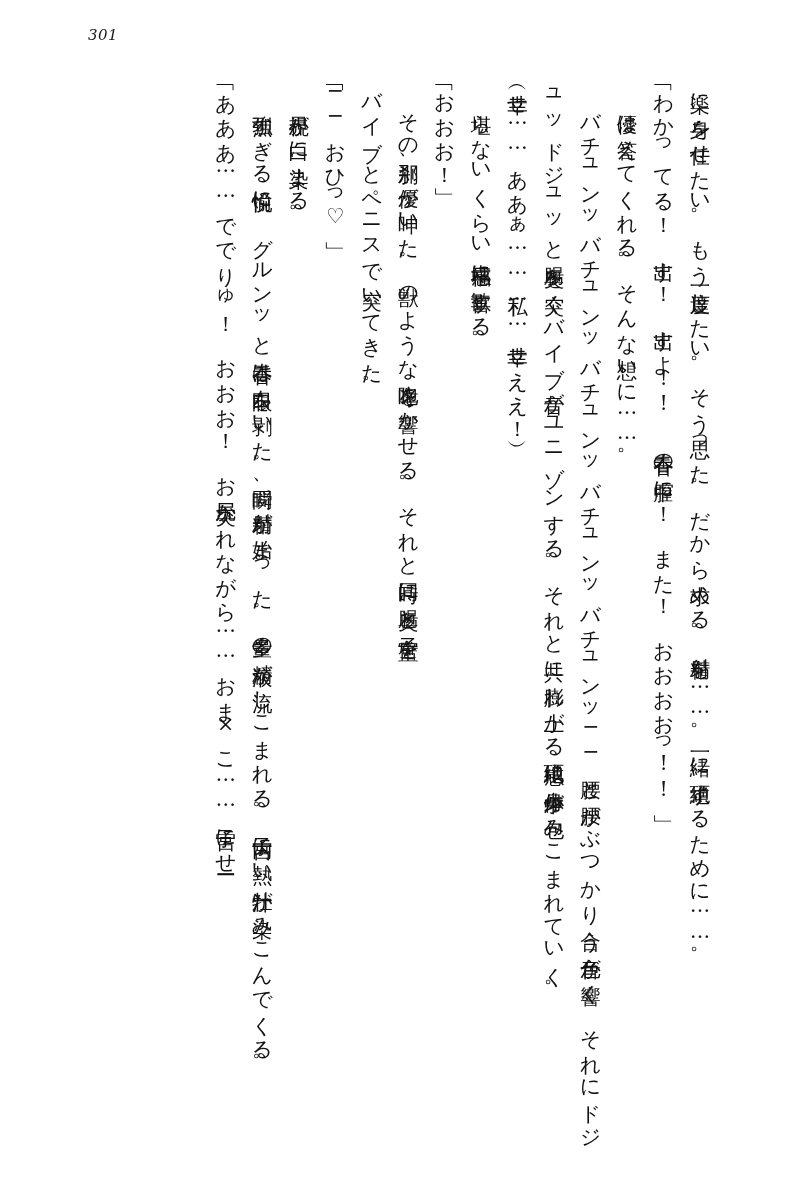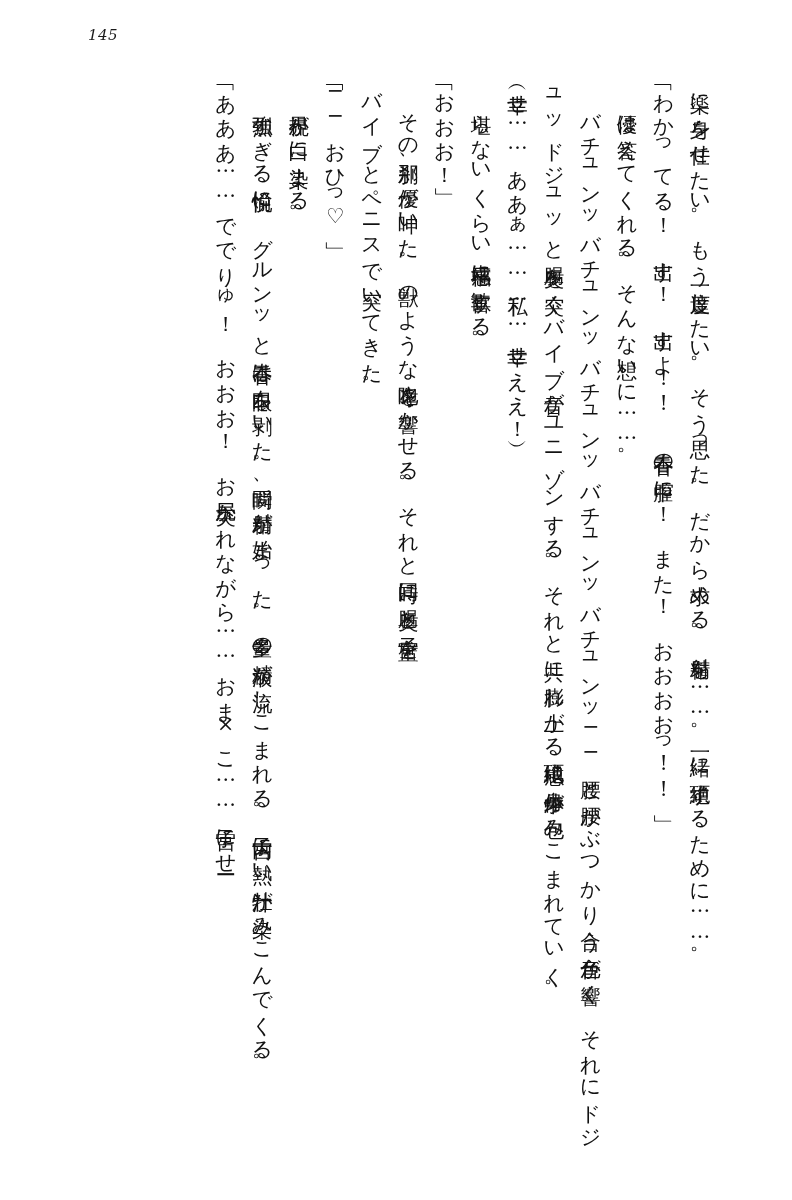--- a/index.html
+++ b/index.html
@@ -48,21 +48,21 @@
   }
   .body-text p.indent {
     text-indent: 1em;
   }
 </style>
 </head>
 <body>
 
 <div class="page">
 
-  <div class="page-number">145</div>
+  <div class="page-number">301</div>
 
   <div class="body-text">
     <p>楽に身を任せたい。もう一度達したい。そう思った。だから求める。射精を……。一緒に絶頂するために……。</p>
     <p>「わかってる！　出す！　出すよ!!　春香の膣中に！　また！　おおおおっ!!」</p>
     <p class="indent">優は答えてくれる。そんな想いに……。</p>
     <p class="indent">バチュンッバチュンッバチュンッバチュンッバチュンッ──腰と腰がぶつかり合う音色が響く。それにドジュッドジュッと腸奥を突くバイブ音がユニゾンする。それと共に膨れ上がる絶頂感に身体中が包みこまれていく。</p>
     <p>（幸せ……ああぁ……私……幸せええ！）</p>
     <p class="indent">堪らないくらい幸福感に歓喜する。</p>
     <p>「おおお！」</p>
     <p class="indent">その刹那、優が呻いた。獣のような咆哮を響かせる。それと同時に腸奥と子宮壁を</p>

